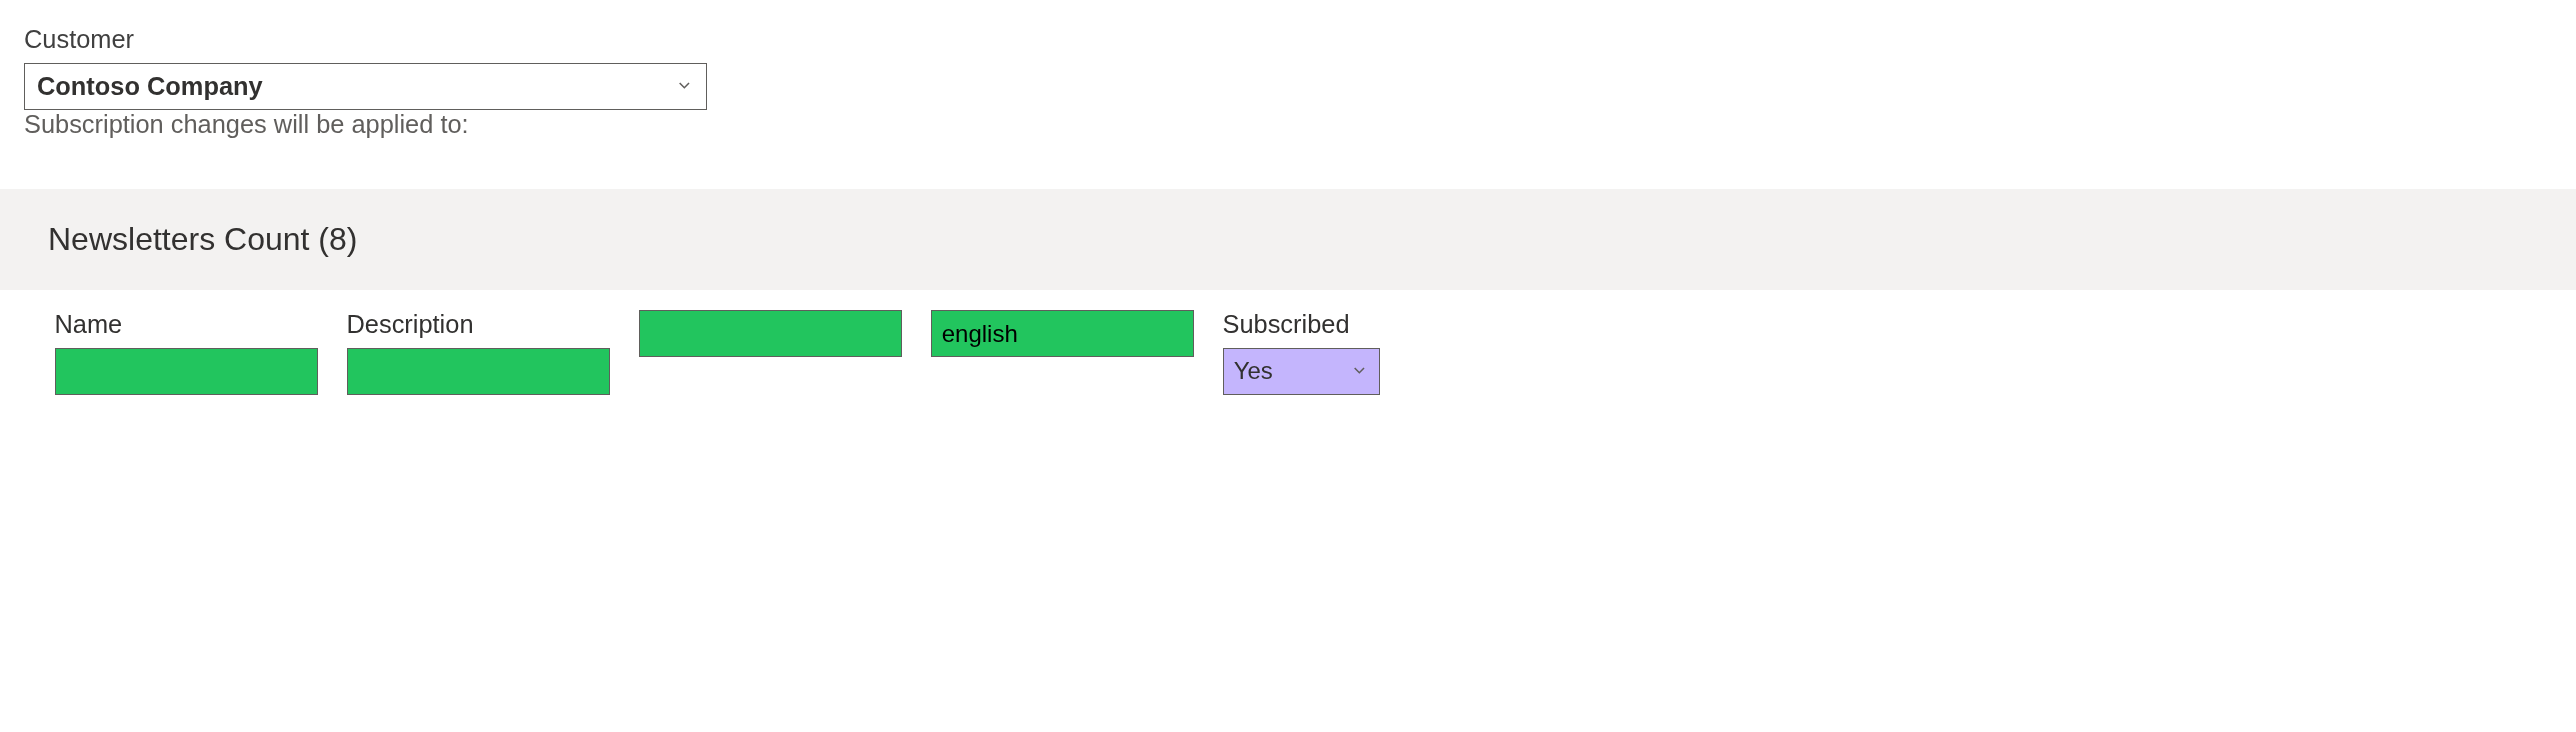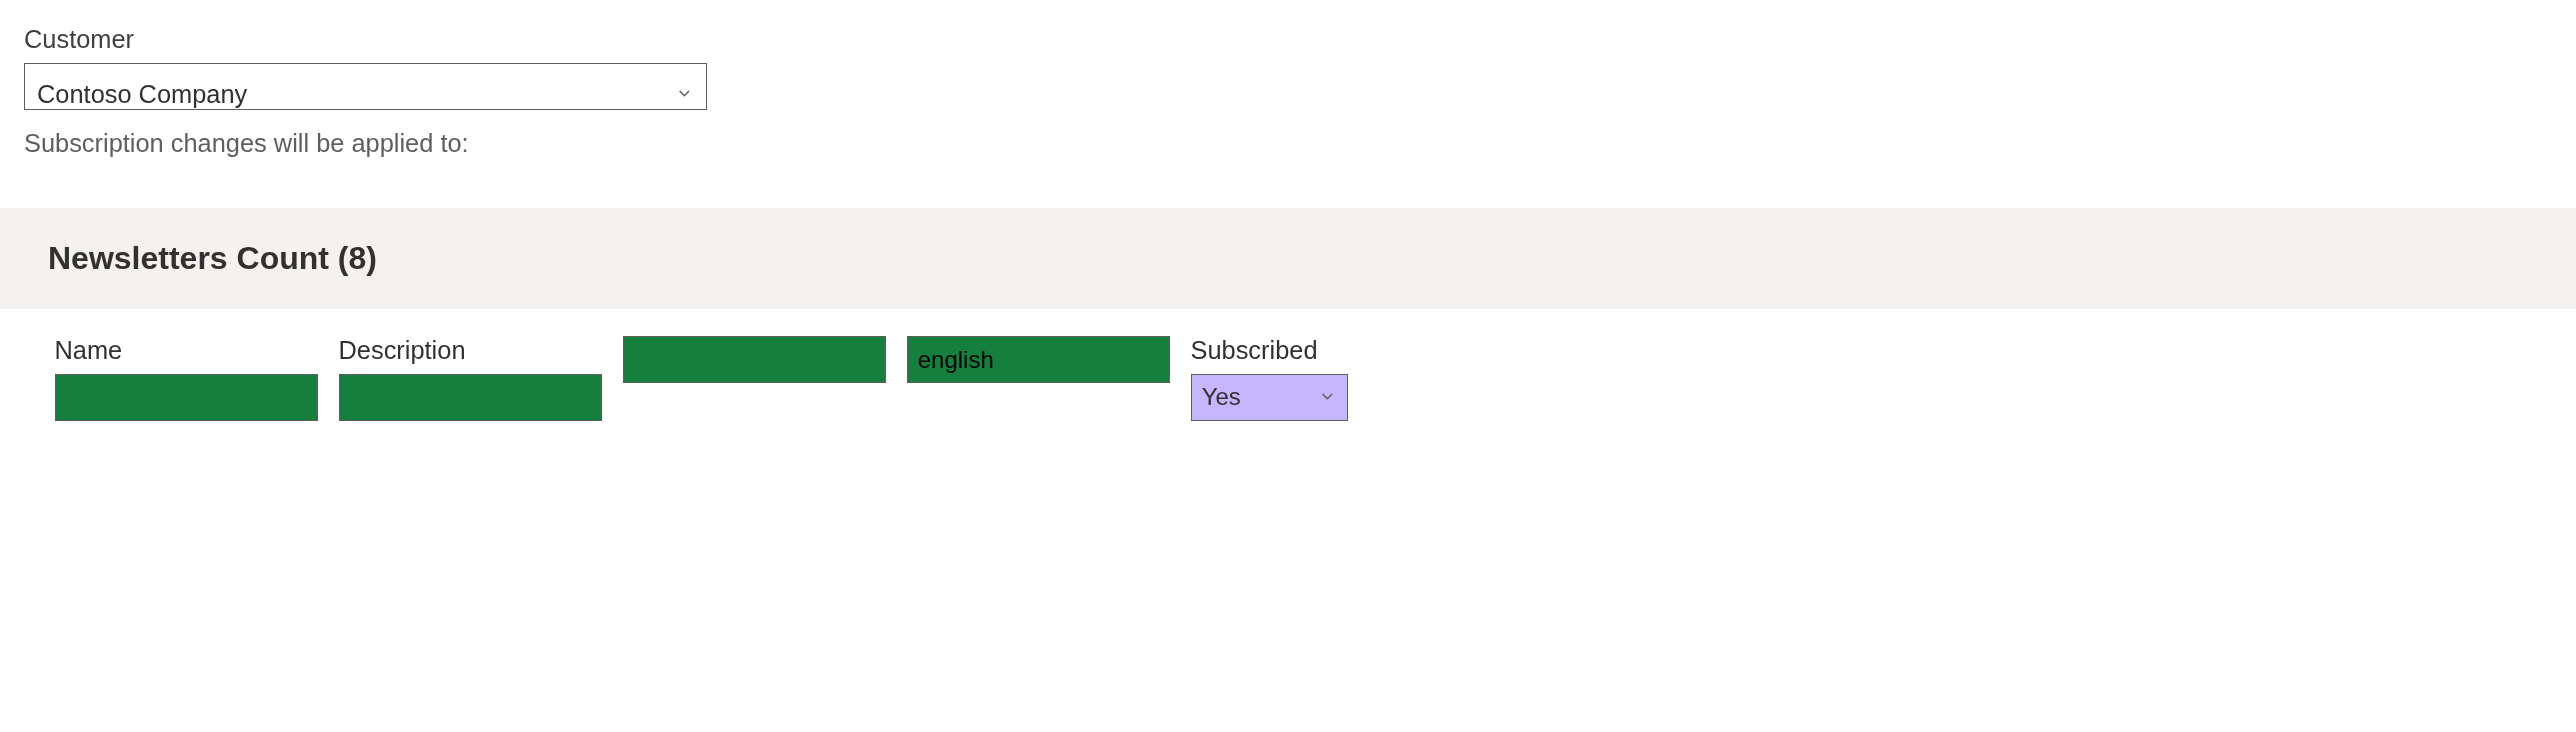--- a/index.html
+++ b/index.html
@@ -19,25 +19,26 @@
       color: #404040;
       margin-bottom: 8.5px;
       display: block;
     }
     .dropdown {
       position: relative;
       width: 683px;
       height: 47px;
       border: 1.7px solid #605e5c;
       display: flex;
-      align-items: flex-end;
+      align-items: center;
       padding: 0 12px;
       background: #fff;
       cursor: pointer;
-      margin-bottom: 19px;
+      margin-bottom: 0;
+      font-weight: bold;
     }
     .dropdown-value {
       font-size: 25.4px;
       color: #323130;
       flex: 1;
     }
     .dropdown-caret {
       color: #605e5c;
     }
     .help-text {
@@ -46,50 +47,49 @@
       margin-bottom: 50px;
     }
     .section-header {
       background: #f3f2f1;
       padding: 32px 24px 32px 24px;
       margin-left: -24px;
       margin-right: -24px;
     }
     .section-title {
       font-size: 32px;
-      font-weight: 700;
+      font-weight: 400;
       color: #323130;
       padding-left: 24px;
     }
     .filter-row {
       display: flex;
-      gap: 21px;
+      gap: 29px;
       padding: 20.4px 30.5px 0 30.5px;
-      margin-top: 7px;
     }
     .filter-col {
     }
     .filter-col.name { width: 263px; }
     .filter-col.description { width: 263px; }
     .filter-col.frequency { width: 263px; }
     .filter-col.language { width: 263px; }
     .filter-col.subscribed { width: 157px; }
     .col-label {
       font-size: 25.4px;
       color: #323130;
       margin-bottom: 8.5px;
       display: block;
     }
     .text-input {
       width: 100%;
       height: 47px;
       border: 1.7px solid #605e5c;
       font-size: 24px;
       padding: 0 10.2px;
-      background: #15803d;
+      background: #22c55e;
     }
     .small-dropdown {
       position: relative;
       width: 100%;
       height: 47px;
       border: 1.7px solid #605e5c;
       display: flex;
       align-items: center;
       padding: 0 10.2px;
       background: #c4b5fd;

